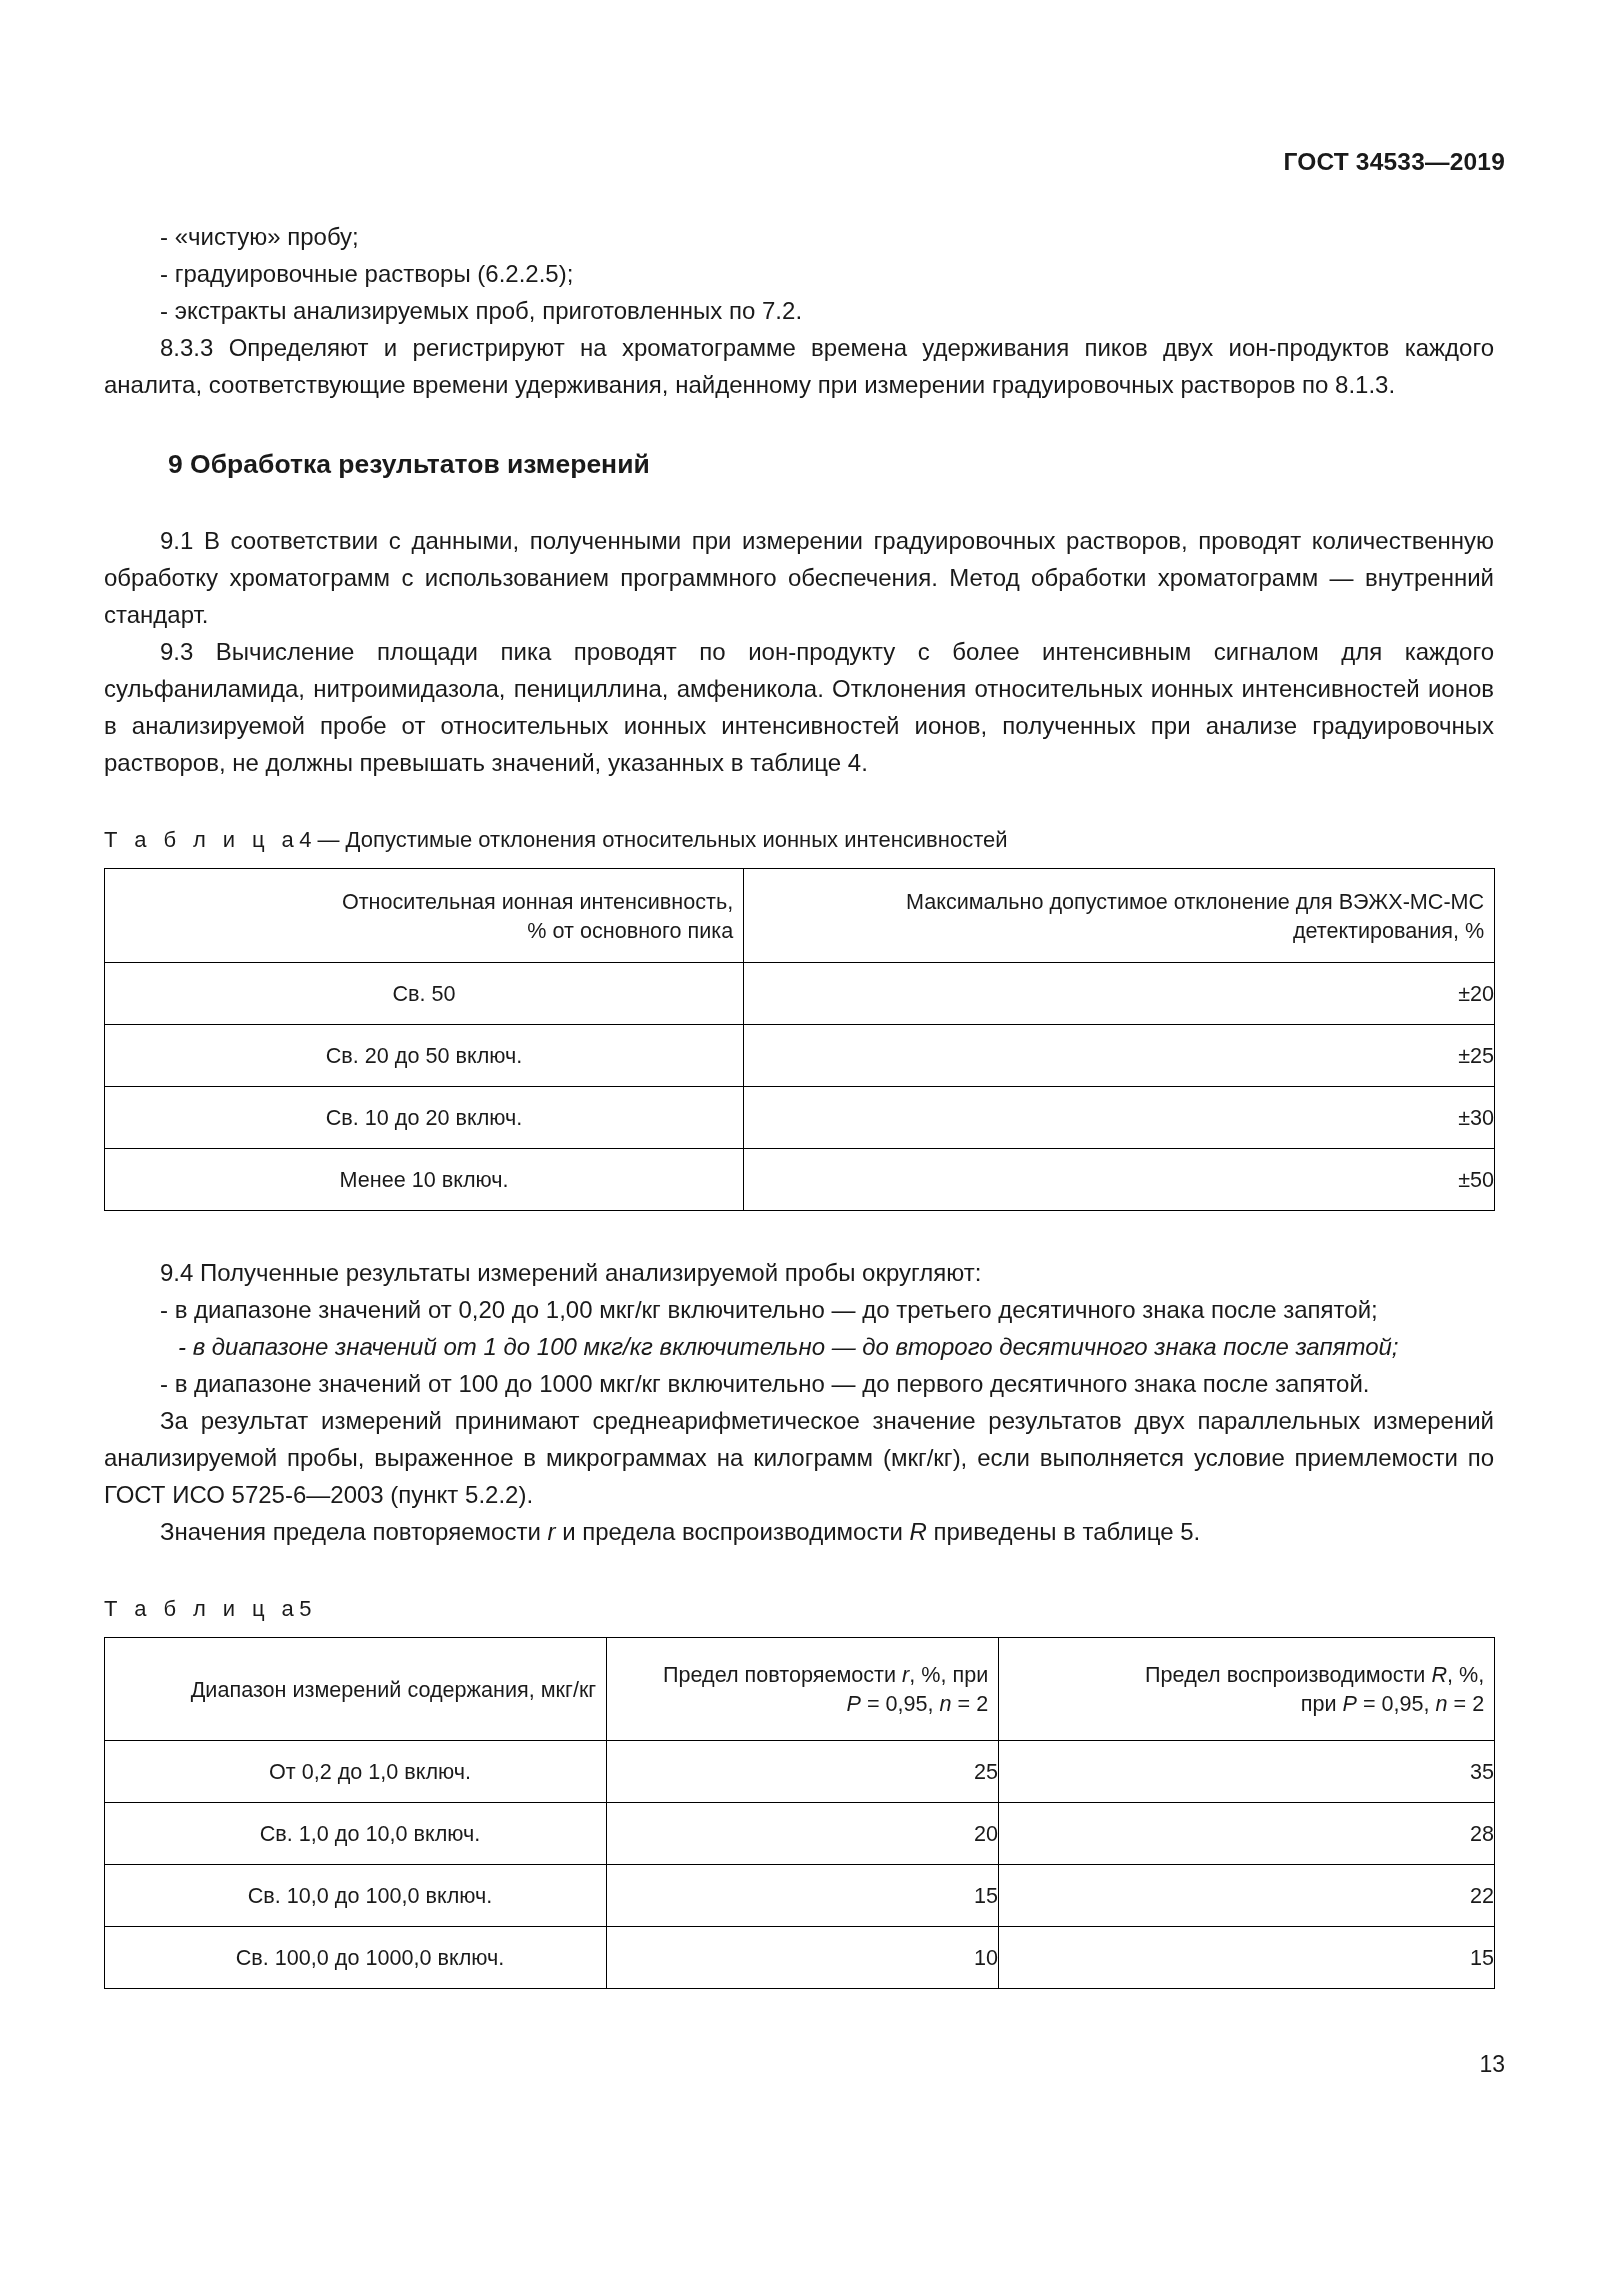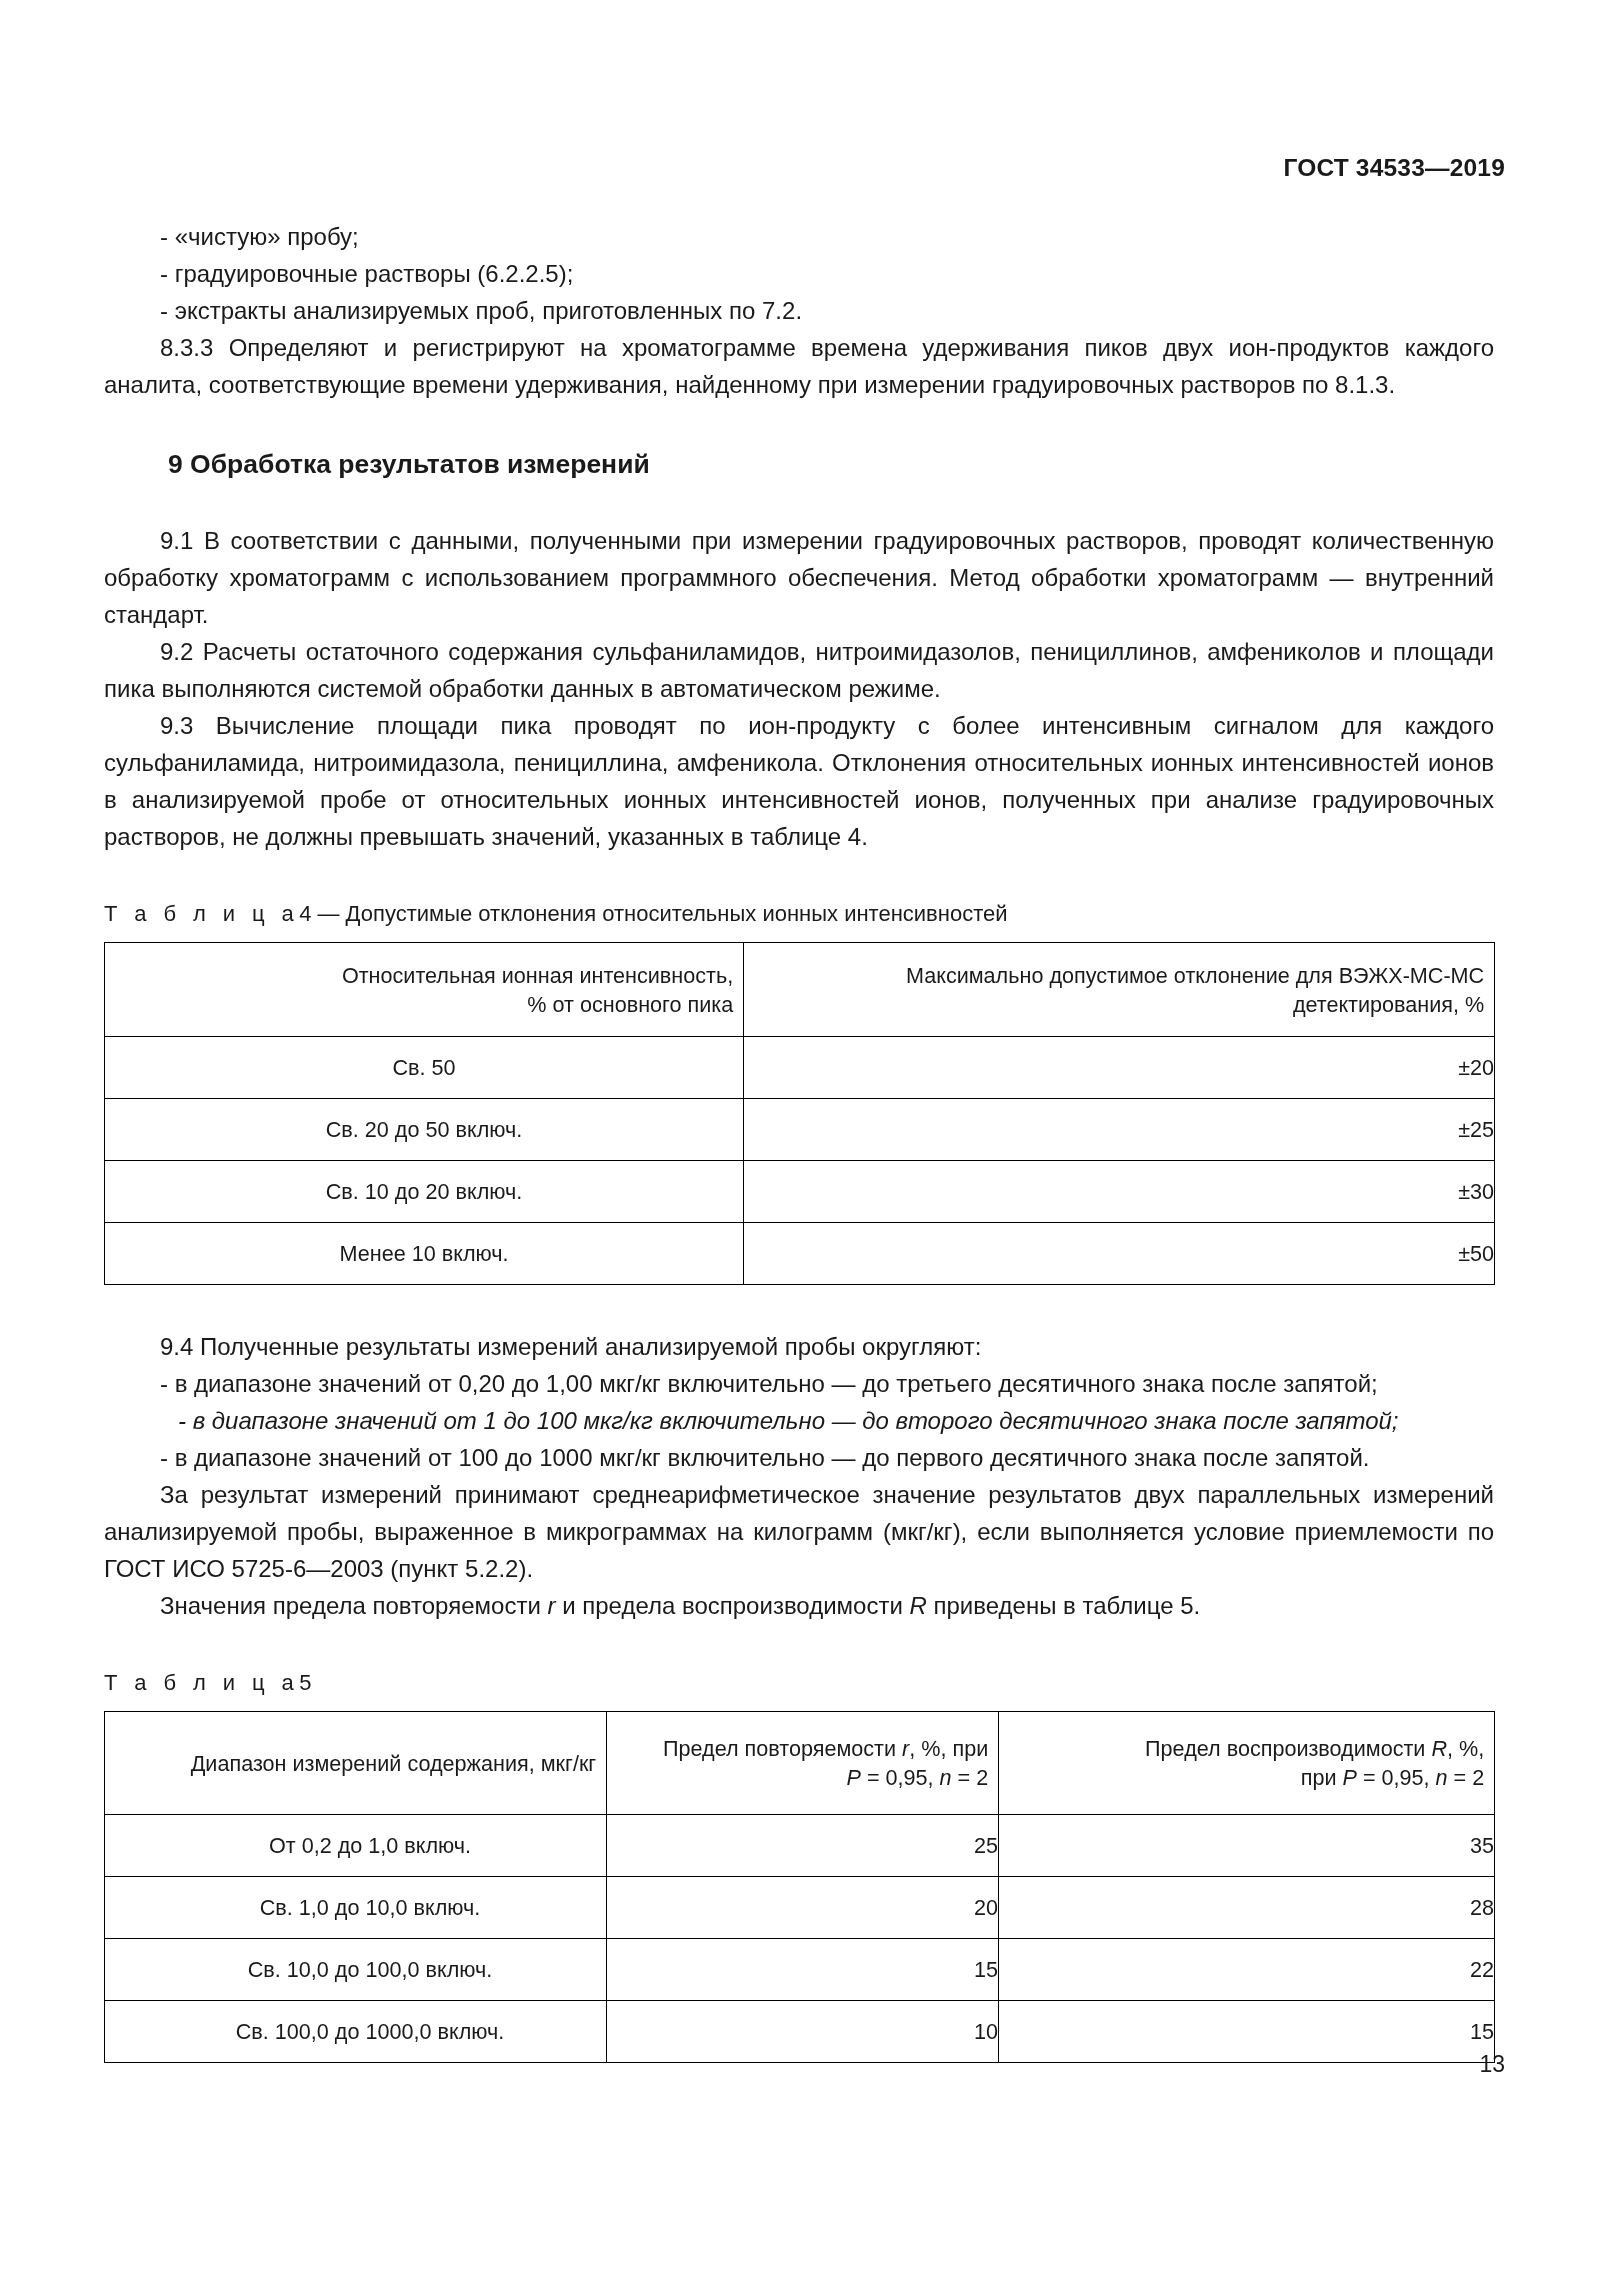--- a/index.html
+++ b/index.html
@@ -17,21 +17,21 @@
     height: 2293px;
     background: #ffffff;
     box-sizing: border-box;
     padding: 0;
     overflow: hidden;
   }
 
   
   .header {
     position: absolute;
-    top: 154px;
+    top: 148px;
     right: 116px;
     font-size: 24.5px;
     font-weight: bold;
     letter-spacing: 0.2px;
     white-space: nowrap;
   }
 
   
   .content {
     position: absolute;
@@ -153,21 +153,20 @@
     <p class="indent">8.3.3 Определяют и регистрируют на хроматограмме времена удерживания пиков двух ион-продуктов каждого аналита, соответствующие времени удерживания, найденному при измерении градуировочных растворов по 8.1.3.</p>
 
     <div class="sp-sec-before"></div>
 
     <h2 class="section-head">9  Обработка результатов измерений</h2>
 
     <div class="sp-sec-after"></div>
 
     <p class="indent">9.1 В соответствии с данными, полученными при измерении градуировочных растворов, проводят количественную обработку хроматограмм с использованием программного обеспечения. Метод обработки хроматограмм — внутренний стандарт.</p>
 
-    <p class="indent">9.2 Расчеты остаточного содержания сульфаниламидов, нитроимидазолов, пенициллинов, амфениколов и площади пика выполняются системой обработки данных в автоматическом режиме.</p>
 
     <p class="indent">9.3 Вычисление площади пика проводят по ион-продукту с более интенсивным сигналом для каждого сульфаниламида, нитроимидазола, пенициллина, амфеникола. Отклонения относительных ионных интенсивностей ионов в анализируемой пробе от относительных ионных интенсивностей ионов, полученных при анализе градуировочных растворов, не должны превышать значений, указанных в таблице 4.</p>
 
     <div class="sp-tbl-before"></div>
 
     <div class="tbl-caption">
       <span class="tword">Т а б л и ц а</span><span>4</span><span> — </span><span>Допустимые отклонения относительных ионных интенсивностей</span>
     </div>
 
     <div class="sp-tbl-cap"></div>

